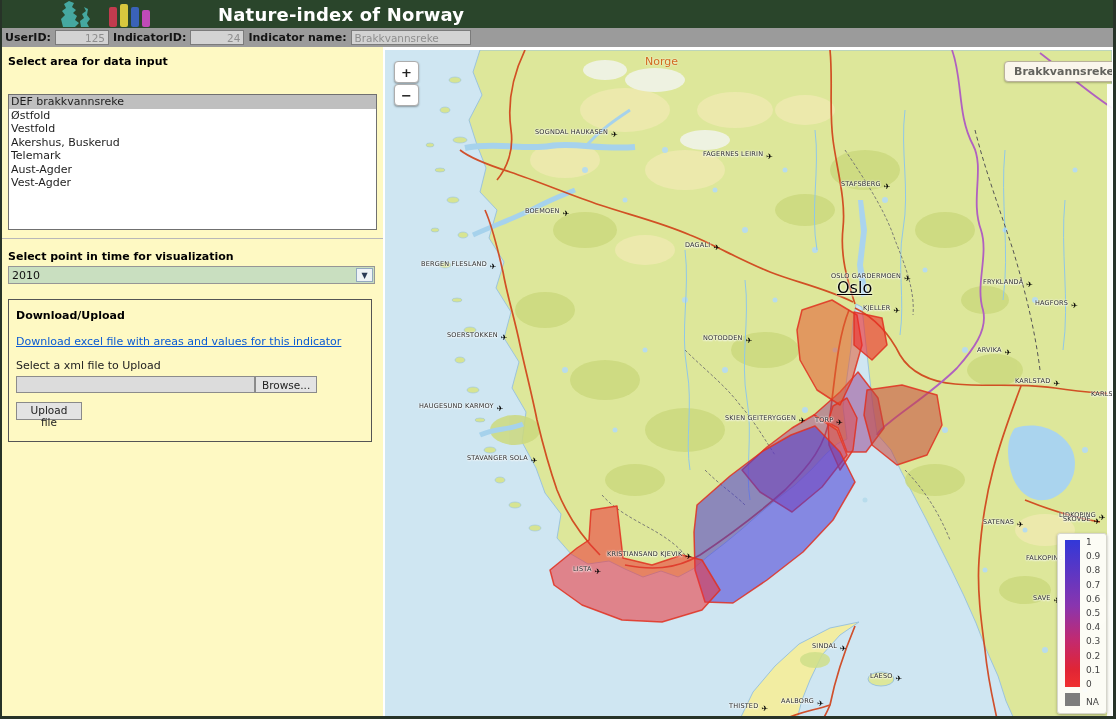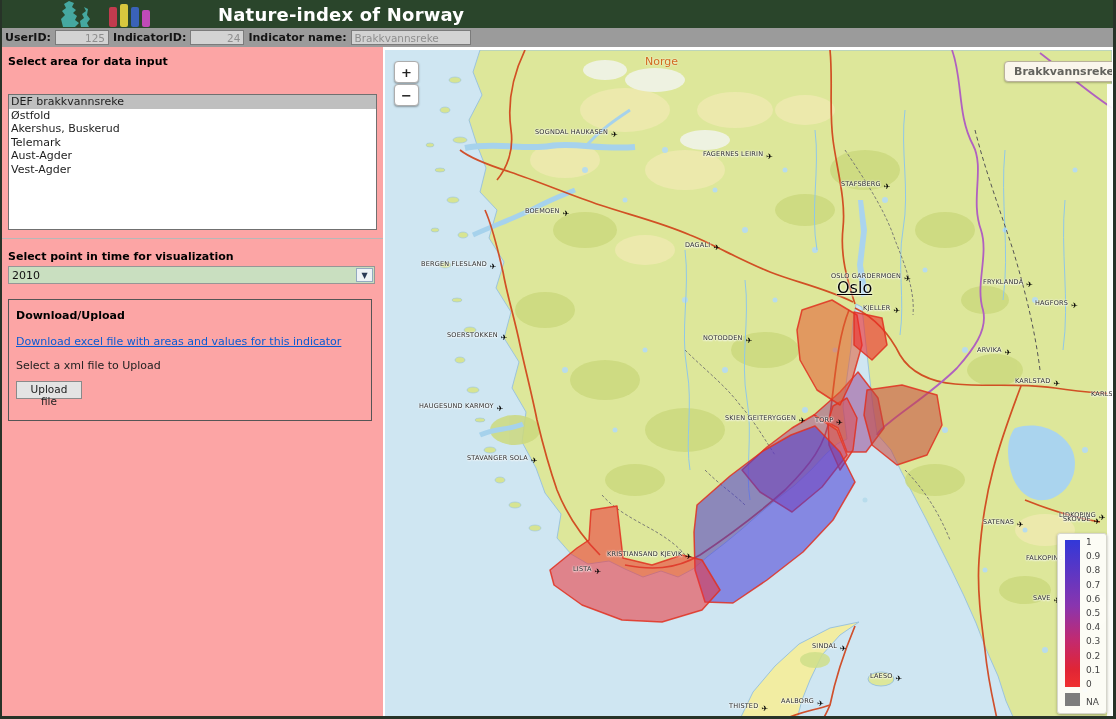--- a/index.html
+++ b/index.html
@@ -15,21 +15,21 @@
   .app-title{margin-left:56px;color:#fff;font-size:18px;font-weight:bold;letter-spacing:.2px;white-space:nowrap;}
   .main-nav{margin-left:auto;display:flex;align-items:center;gap:26px;padding-right:16px;font-size:12px;font-weight:bold;color:#d9d3a2;}
   .nav-item{cursor:pointer;white-space:nowrap;}
   .nav-item.active{background:#f4f4ea;color:#24361f;padding:1px 5px;}
   
   .id-bar{position:absolute;left:0;top:28px;right:0;height:19px;background:#9b9b9b;display:flex;align-items:center;font-size:11px;font-weight:bold;color:#141414;padding-left:3px;gap:4px;}
   .id-input{height:13px;border:1px solid #7b7b7b;background:#d3d3d3;color:#8e8e8e;font-size:10.5px;padding:0 3px;font-family:inherit;}
   .num{width:46px;text-align:right;}
   .name{width:112px;}
   
-  .sidebar{position:absolute;left:0;top:47px;width:381px;bottom:0;background:#fca5a5;box-sizing:border-box;padding:6px 0 0 6px;}
+  .sidebar{position:absolute;left:0;top:47px;width:381px;bottom:0;background:#fef9c3;box-sizing:border-box;padding:6px 0 0 6px;}
   .section-label{font-size:11px;font-weight:bold;color:#000;margin:2px 0 3px;}
   .listbox{width:367px;height:134px;border:1px solid #707070;background:#fff;font-size:11px;line-height:13.5px;overflow:hidden;margin-top:26px;}
   .list-item{padding:0 2px;white-space:nowrap;color:#1d1d1d;cursor:default;}
   .list-item.selected{background:#bfbfbf;}
   .sep{border:none;border-top:1px solid #b8b8b8;margin:8px 0 0 -6px;width:381px;}
   .time-label{margin-top:11px;}
   .select{width:367px;height:18px;border:1px solid #969696;background:#c9dfc0;display:flex;align-items:center;font-size:11px;color:#111;padding-left:3px;box-sizing:border-box;position:relative;cursor:pointer;}
   .select .arrow-box{position:absolute;right:1px;top:1px;bottom:1px;width:17px;background:#eef3f6;border:1px solid #93a9c0;box-sizing:border-box;display:flex;align-items:center;justify-content:center;color:#2a3a55;font-size:8px;}
   .fieldset{width:364px;border:1px solid #555;margin-top:15px;padding:9px 7px 11px;box-sizing:border-box;}
   .dl-title{font-size:11px;font-weight:bold;color:#000;}
@@ -83,35 +83,40 @@
     <input class="id-input num" readonly="" value="24" style="">
     <span>Indicator name:</span>
     <input class="id-input name" readonly="" value="Brakkvannsreke" style="">
   </div>
 
   <div class="sidebar">
     <div class="section-label">Select area for data input</div>
     <div class="listbox" id="area-listbox">
         <div class="list-item selected">DEF brakkvannsreke</div>
         <div class="list-item">Østfold</div>
+        <div class="list-item">Vestfold</div>
         <div class="list-item">Akershus, Buskerud</div>
         <div class="list-item">Telemark</div>
         <div class="list-item">Aust-Agder</div>
         <div class="list-item">Vest-Agder</div>
       </div>
     <hr class="sep">
     <div class="section-label time-label">Select point in time for visualization</div>
     <div class="select">
       <span>2010</span>
       <span class="arrow-box">▼</span>
     </div>
     <div class="fieldset">
       <div class="dl-title">Download/Upload</div>
       <a class="dl-link">Download excel file with areas and values for this indicator</a>
       <div class="upload-label">Select a xml file to Upload</div>
+      <div class="file-row">
+        <div class="file-field"></div>
+        <button class="browse-btn">Browse...</button>
+      </div>
       <button class="upload-btn">Upload file</button>
     </div>
   </div>
 
   <div class="map-area">
     <svg width="727" height="669" viewBox="0 0 727 669">
 
       <path fill="#dde79a" stroke="#9cc4dc" stroke-width="1" d="M95,0 L88,22 L97,45 L84,70 L92,95 L101,118 L95,142 L112,160 L104,188 L119,212 L111,238 L126,262 L119,288 L134,312 L127,338 L141,362 L137,392 L151,418 L160,443 L176,464 L172,488 L186,504 L203,514 L224,511 L240,519 L258,527 L276,521 L293,527 L308,519 L322,507 L340,493 L357,479 L374,464 L392,449 L410,435 L427,419 L441,404 L452,394 L462,389 L458,357 L462,327 L466,298 L468,272 L471,254 L477,257 L480,286 L484,322 L488,357 L492,384 L506,400 L516,421 L529,446 L541,469 L553,493 L566,519 L579,546 L591,573 L601,599 L613,626 L621,651 L629,669 L727,669 L727,0 Z"></path>
 
       <path fill="#f2eda2" stroke="#9cc4dc" stroke-width="1" d="M474,572 L455,585 L437,605 L425,630 L417,650 L412,669 L355,669 L368,642 L390,616 L414,594 L445,578 Z"></path>

